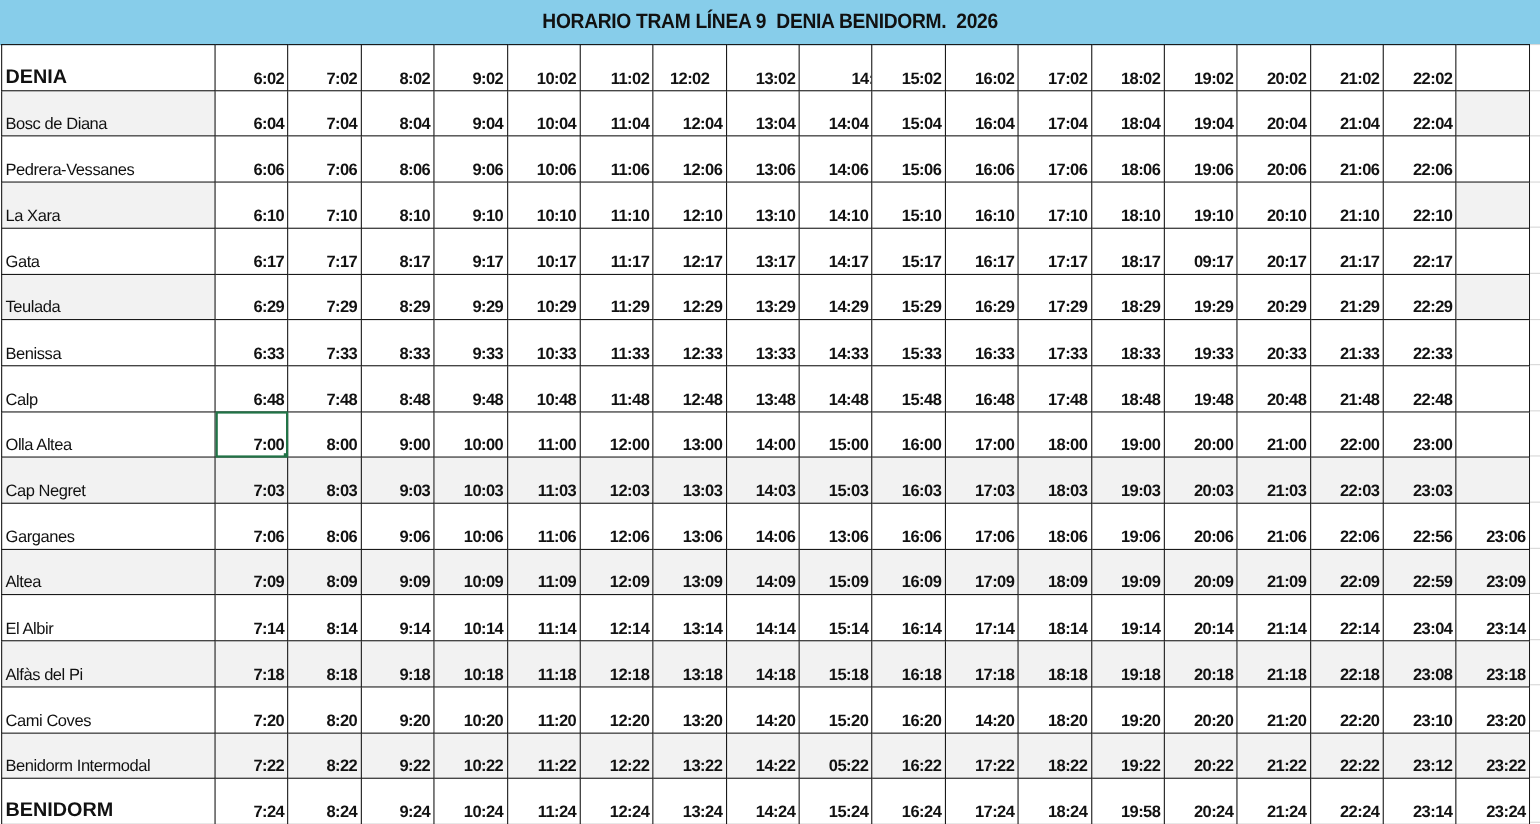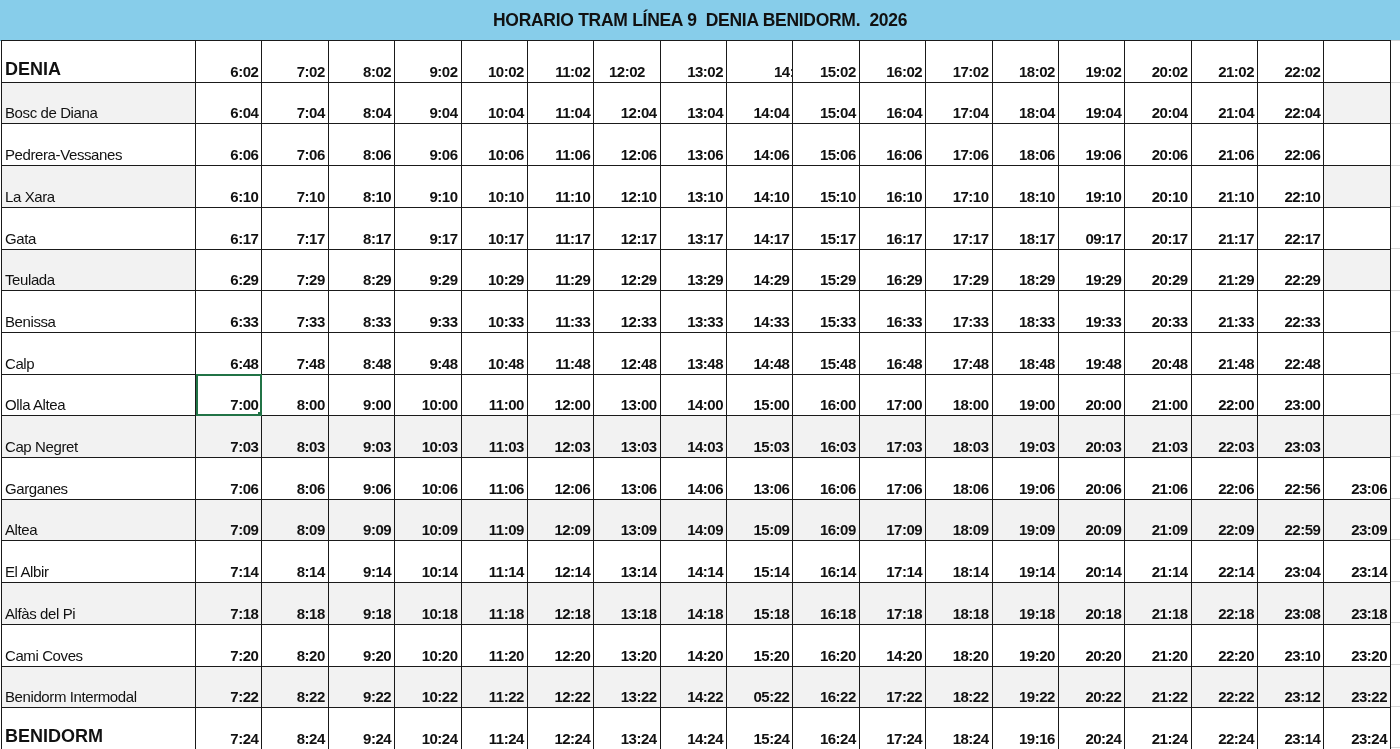--- a/index.html
+++ b/index.html
@@ -394,21 +394,21 @@
         <td class="time" style="height: 41.7059px;">9:24</td>
         <td class="time" style="height: 41.7059px;">10:24</td>
         <td class="time" style="height: 41.7059px;">11:24</td>
         <td class="time" style="height: 41.7059px;">12:24</td>
         <td class="time" style="height: 41.7059px;">13:24</td>
         <td class="time" style="height: 41.7059px;">14:24</td>
         <td class="time" style="height: 41.7059px;">15:24</td>
         <td class="time" style="height: 41.7059px;">16:24</td>
         <td class="time" style="height: 41.7059px;">17:24</td>
         <td class="time" style="height: 41.7059px;">18:24</td>
-        <td class="time" style="height: 41.7059px;">19:16</td>
+        <td class="time" style="height: 41.7059px;">19:58</td>
         <td class="time" style="height: 41.7059px;">20:24</td>
         <td class="time" style="height: 41.7059px;">21:24</td>
         <td class="time" style="height: 41.7059px;">22:24</td>
         <td class="time" style="height: 41.7059px;">23:14</td>
         <td class="time last" style="height: 41.7059px;">23:24</td>
       </tr>
     </tbody>
 </table>
 
 <div class="right-gutter" id="gutter">

